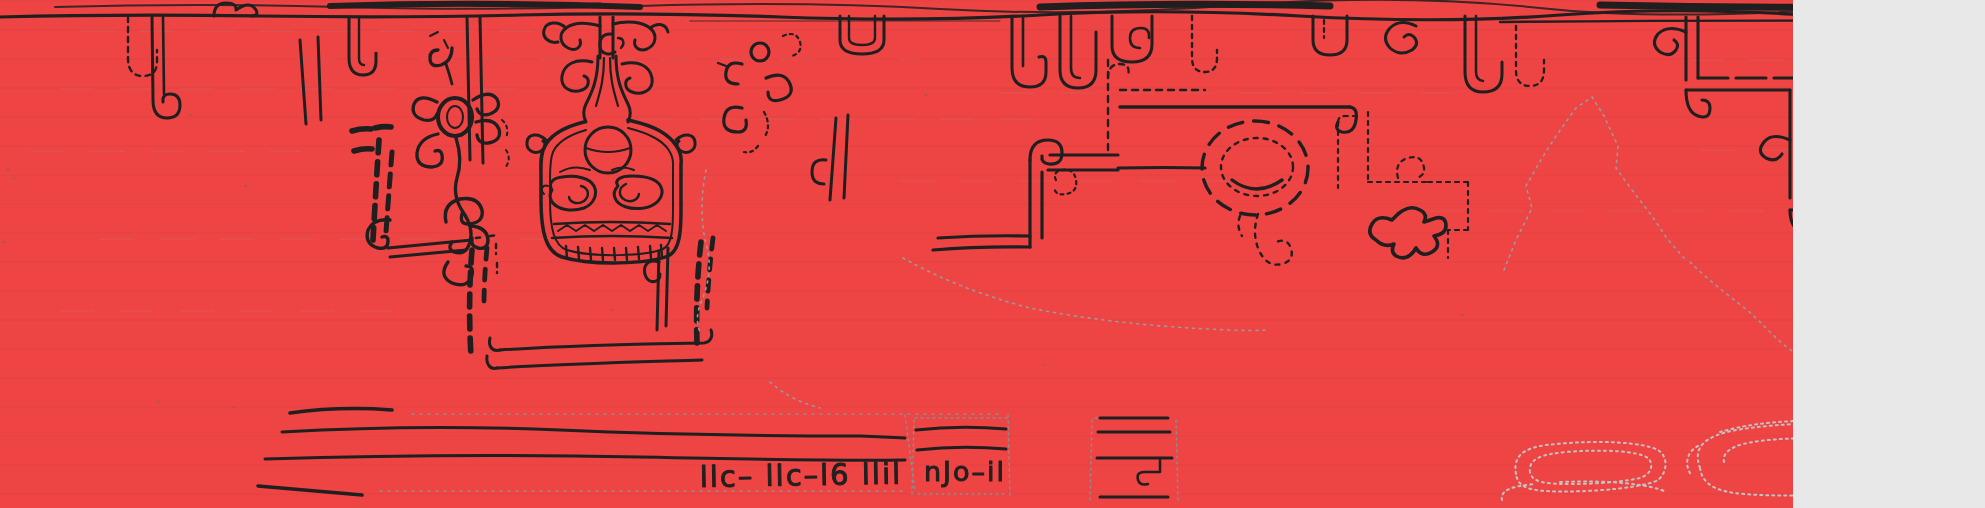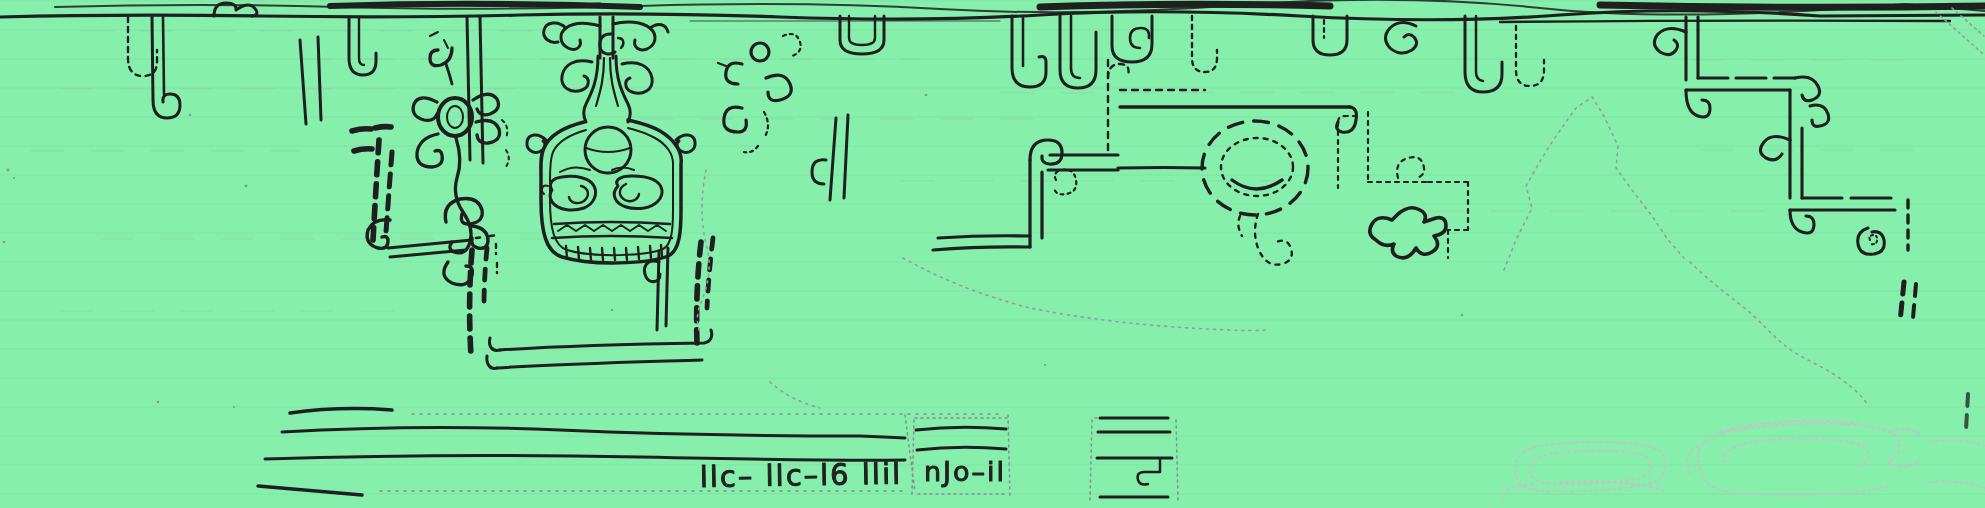--- a/index.html
+++ b/index.html
@@ -1,18 +1,18 @@
 <!DOCTYPE html>
 <html><head>
 <meta charset="utf-8">
 <style>
   html,body{margin:0;padding:0;background:#e8e8e8;}
   .stage{
-    position:relative;width:1985px;height:508px;overflow:hidden;
-    background:#86efac;
+    position:relative;width:1793px;height:508px;overflow:hidden;
+    background:#ef4444;
     font-family:"DejaVu Sans", sans-serif;
   }
   .stage::before{
     content:"";position:absolute;inset:0;pointer-events:none;
     background:repeating-linear-gradient(180deg, rgba(0,0,0,0.022) 0 2px, transparent 2px 29px);
   }
   svg{position:absolute;left:0;top:0;}
   .ink{stroke:#1f1f1f;fill:none;stroke-linecap:round;stroke-linejoin:round;}
   .faint{stroke:#8c8c8c;fill:none;stroke-linecap:round;}
   .tear{stroke:#9a9a9a;fill:none;stroke-linecap:round;}

